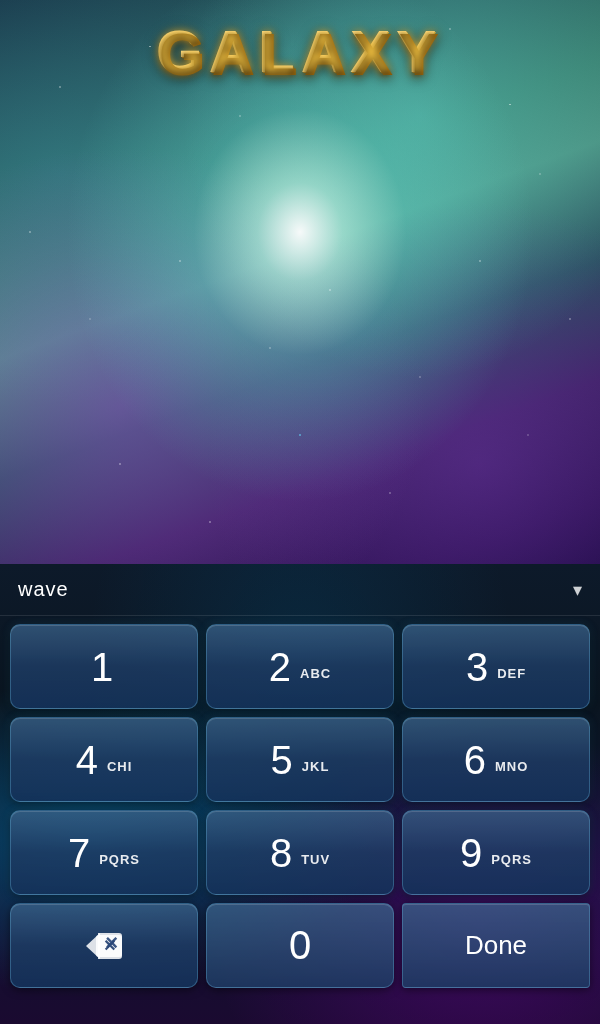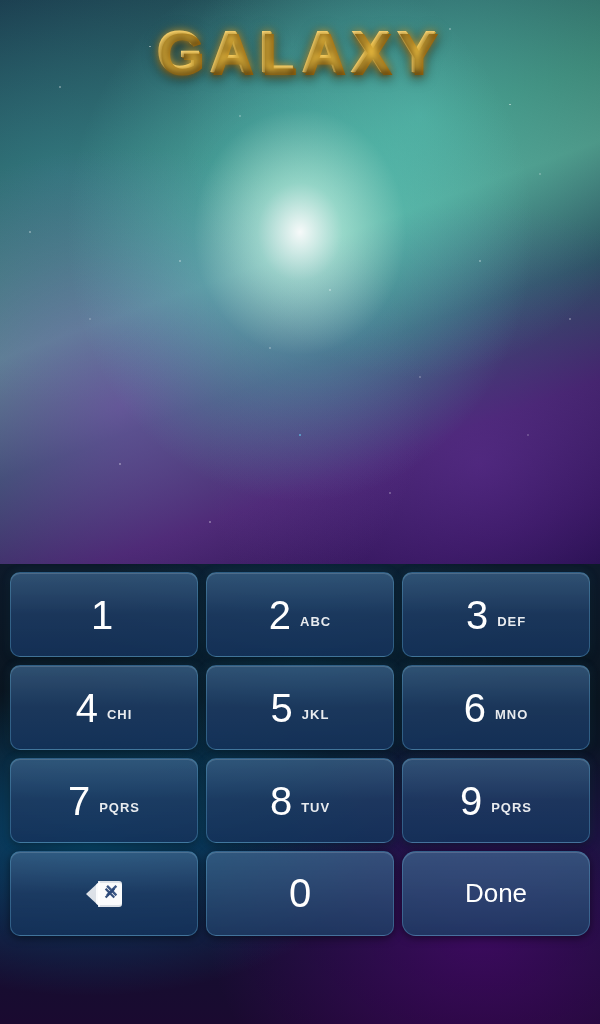--- a/index.html
+++ b/index.html
@@ -204,21 +204,21 @@
       cursor: pointer;
       box-shadow: 0 2px 8px rgba(0,0,0,0.5), inset 0 1px 0 rgba(255,255,255,0.15);
     }
 
     .key-done {
       background: linear-gradient(180deg,
         rgba(60,100,140,0.75) 0%,
         rgba(30,60,100,0.85) 100%
       );
       border: 1px solid rgba(100,180,220,0.35);
-      border-radius: 14px;
+      border-radius: 4px;
       display: flex;
       align-items: center;
       justify-content: center;
       cursor: pointer;
       box-shadow: 0 2px 8px rgba(0,0,0,0.5), inset 0 1px 0 rgba(255,255,255,0.15);
     }
 
     .key-done-text {
       font-size: 26px;
       font-weight: 400;
@@ -294,20 +294,24 @@
   </style>
 </head>
 <body>
 
 <div class="galaxy-bg">
   <div class="galaxy-title">GALAXY</div>
 </div>
 
 <div class="keyboard-area">
 
+  <div class="input-bar">
+    <span class="input-text">wave</span>
+    <span class="dropdown-arrow">▾</span>
+  </div>
 
   <div class="keys-grid">
 
     <div class="key">
       <div class="key-inner">
         <span class="key-number">1</span>
       </div>
     </div>
     <div class="key">
       <div class="key-inner">

